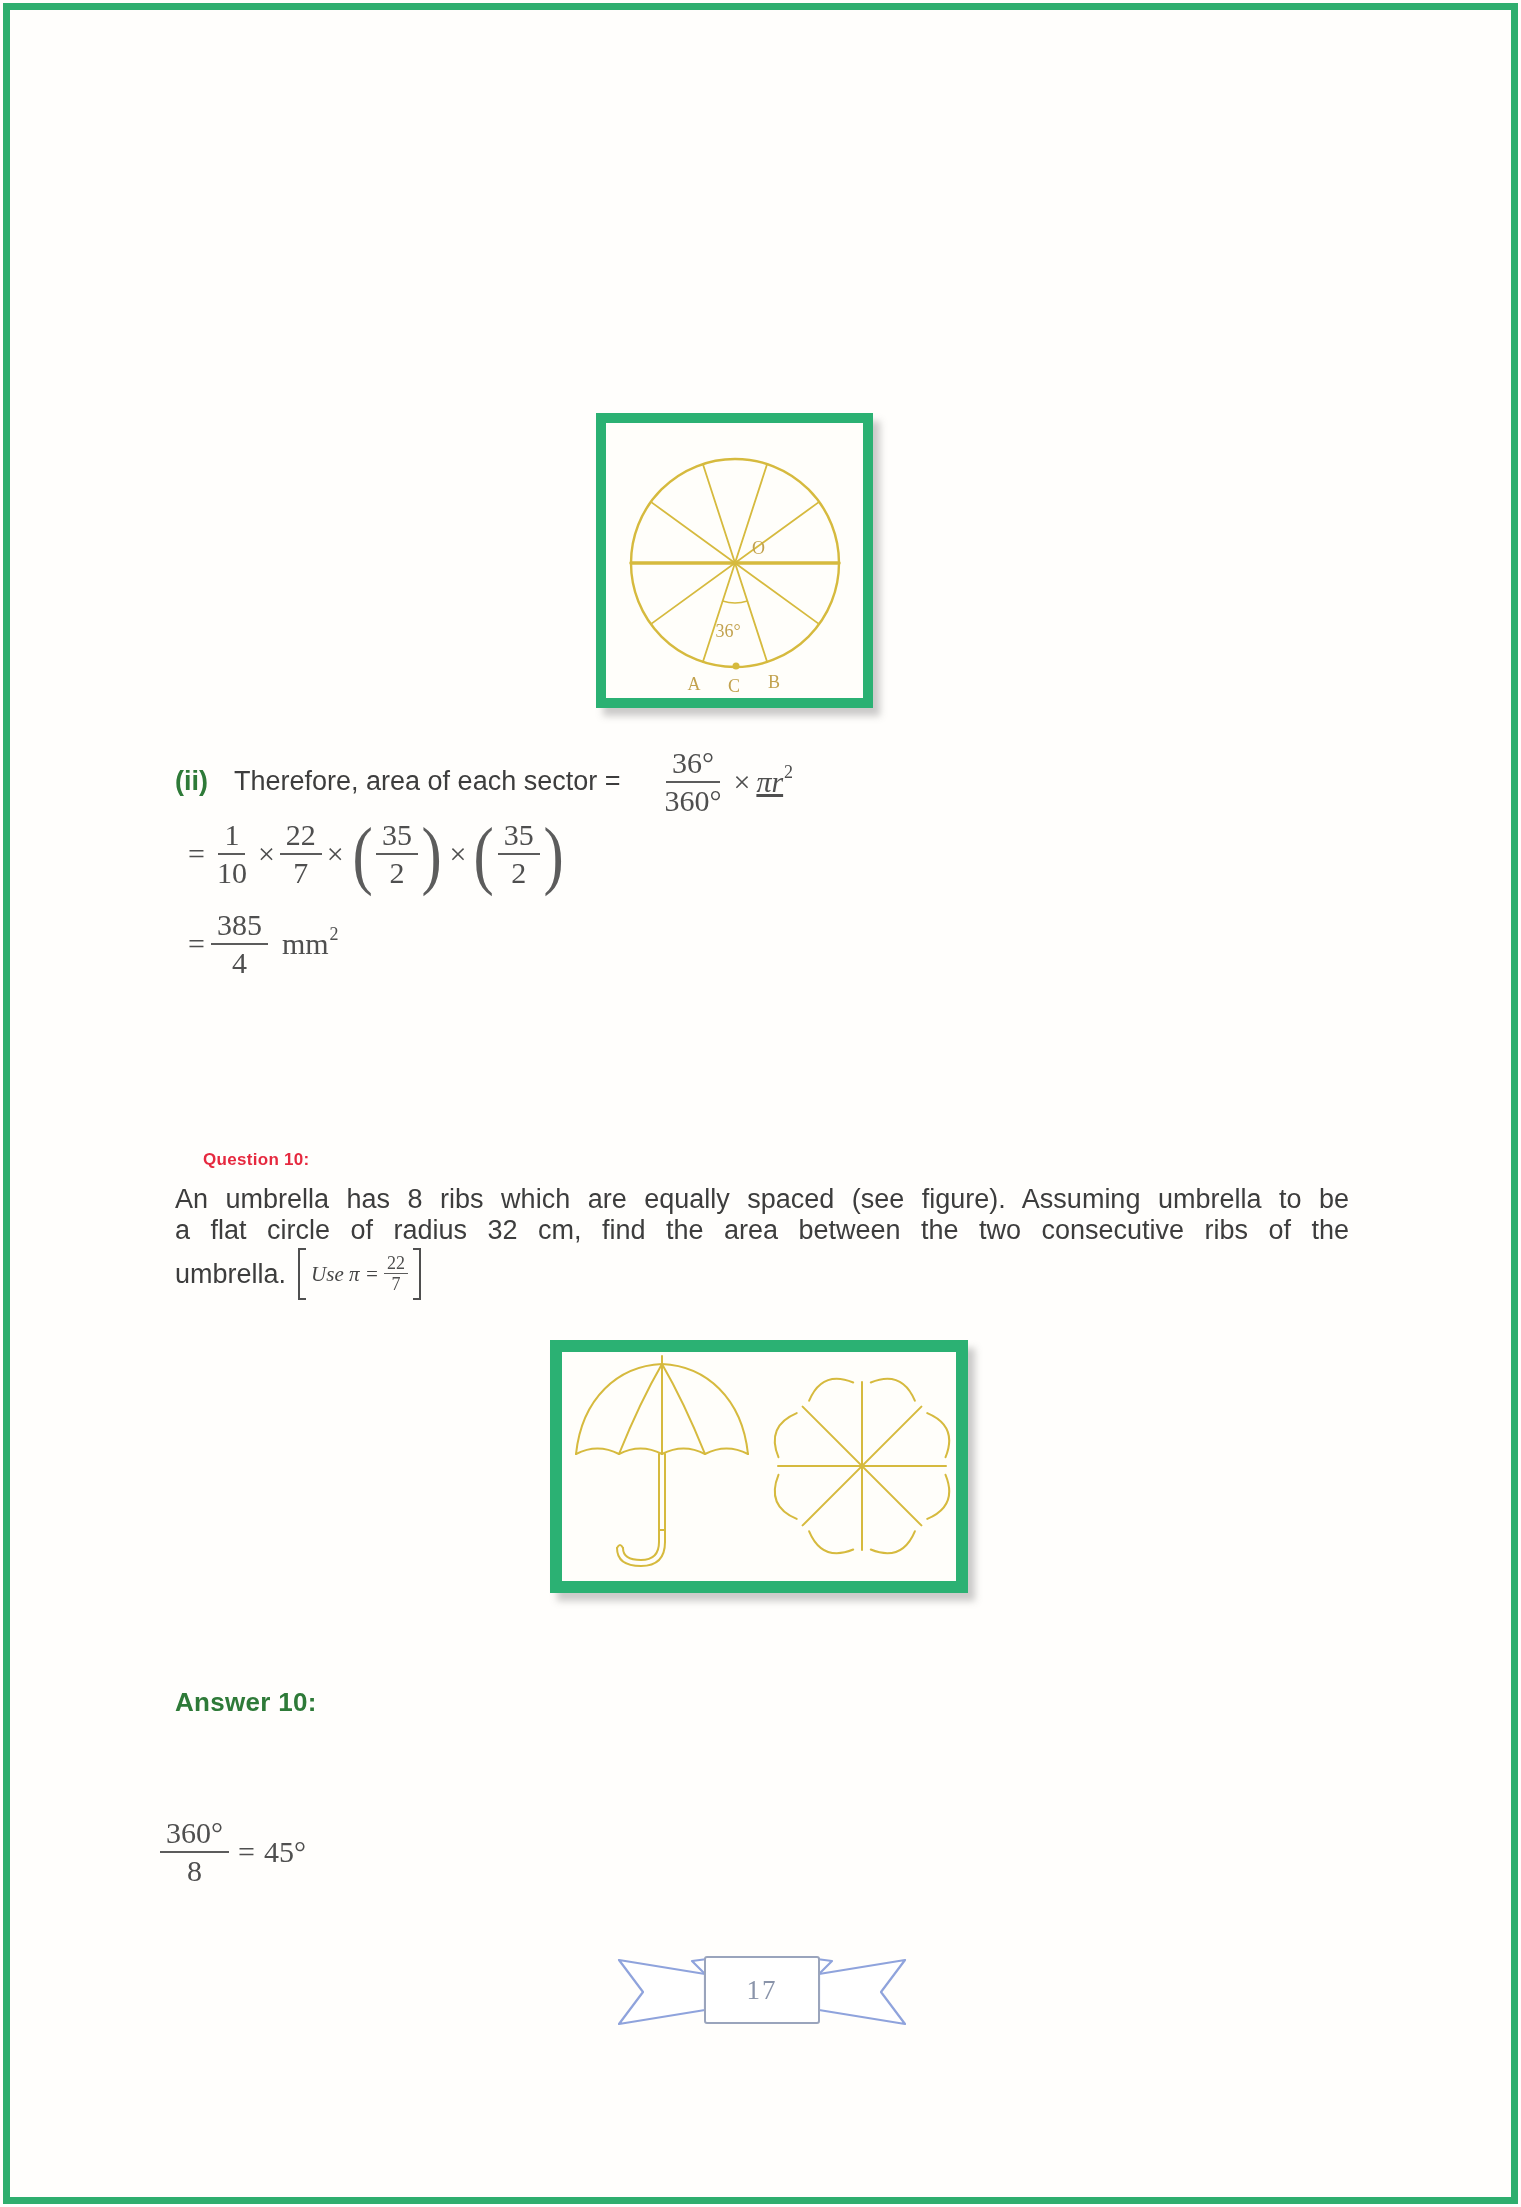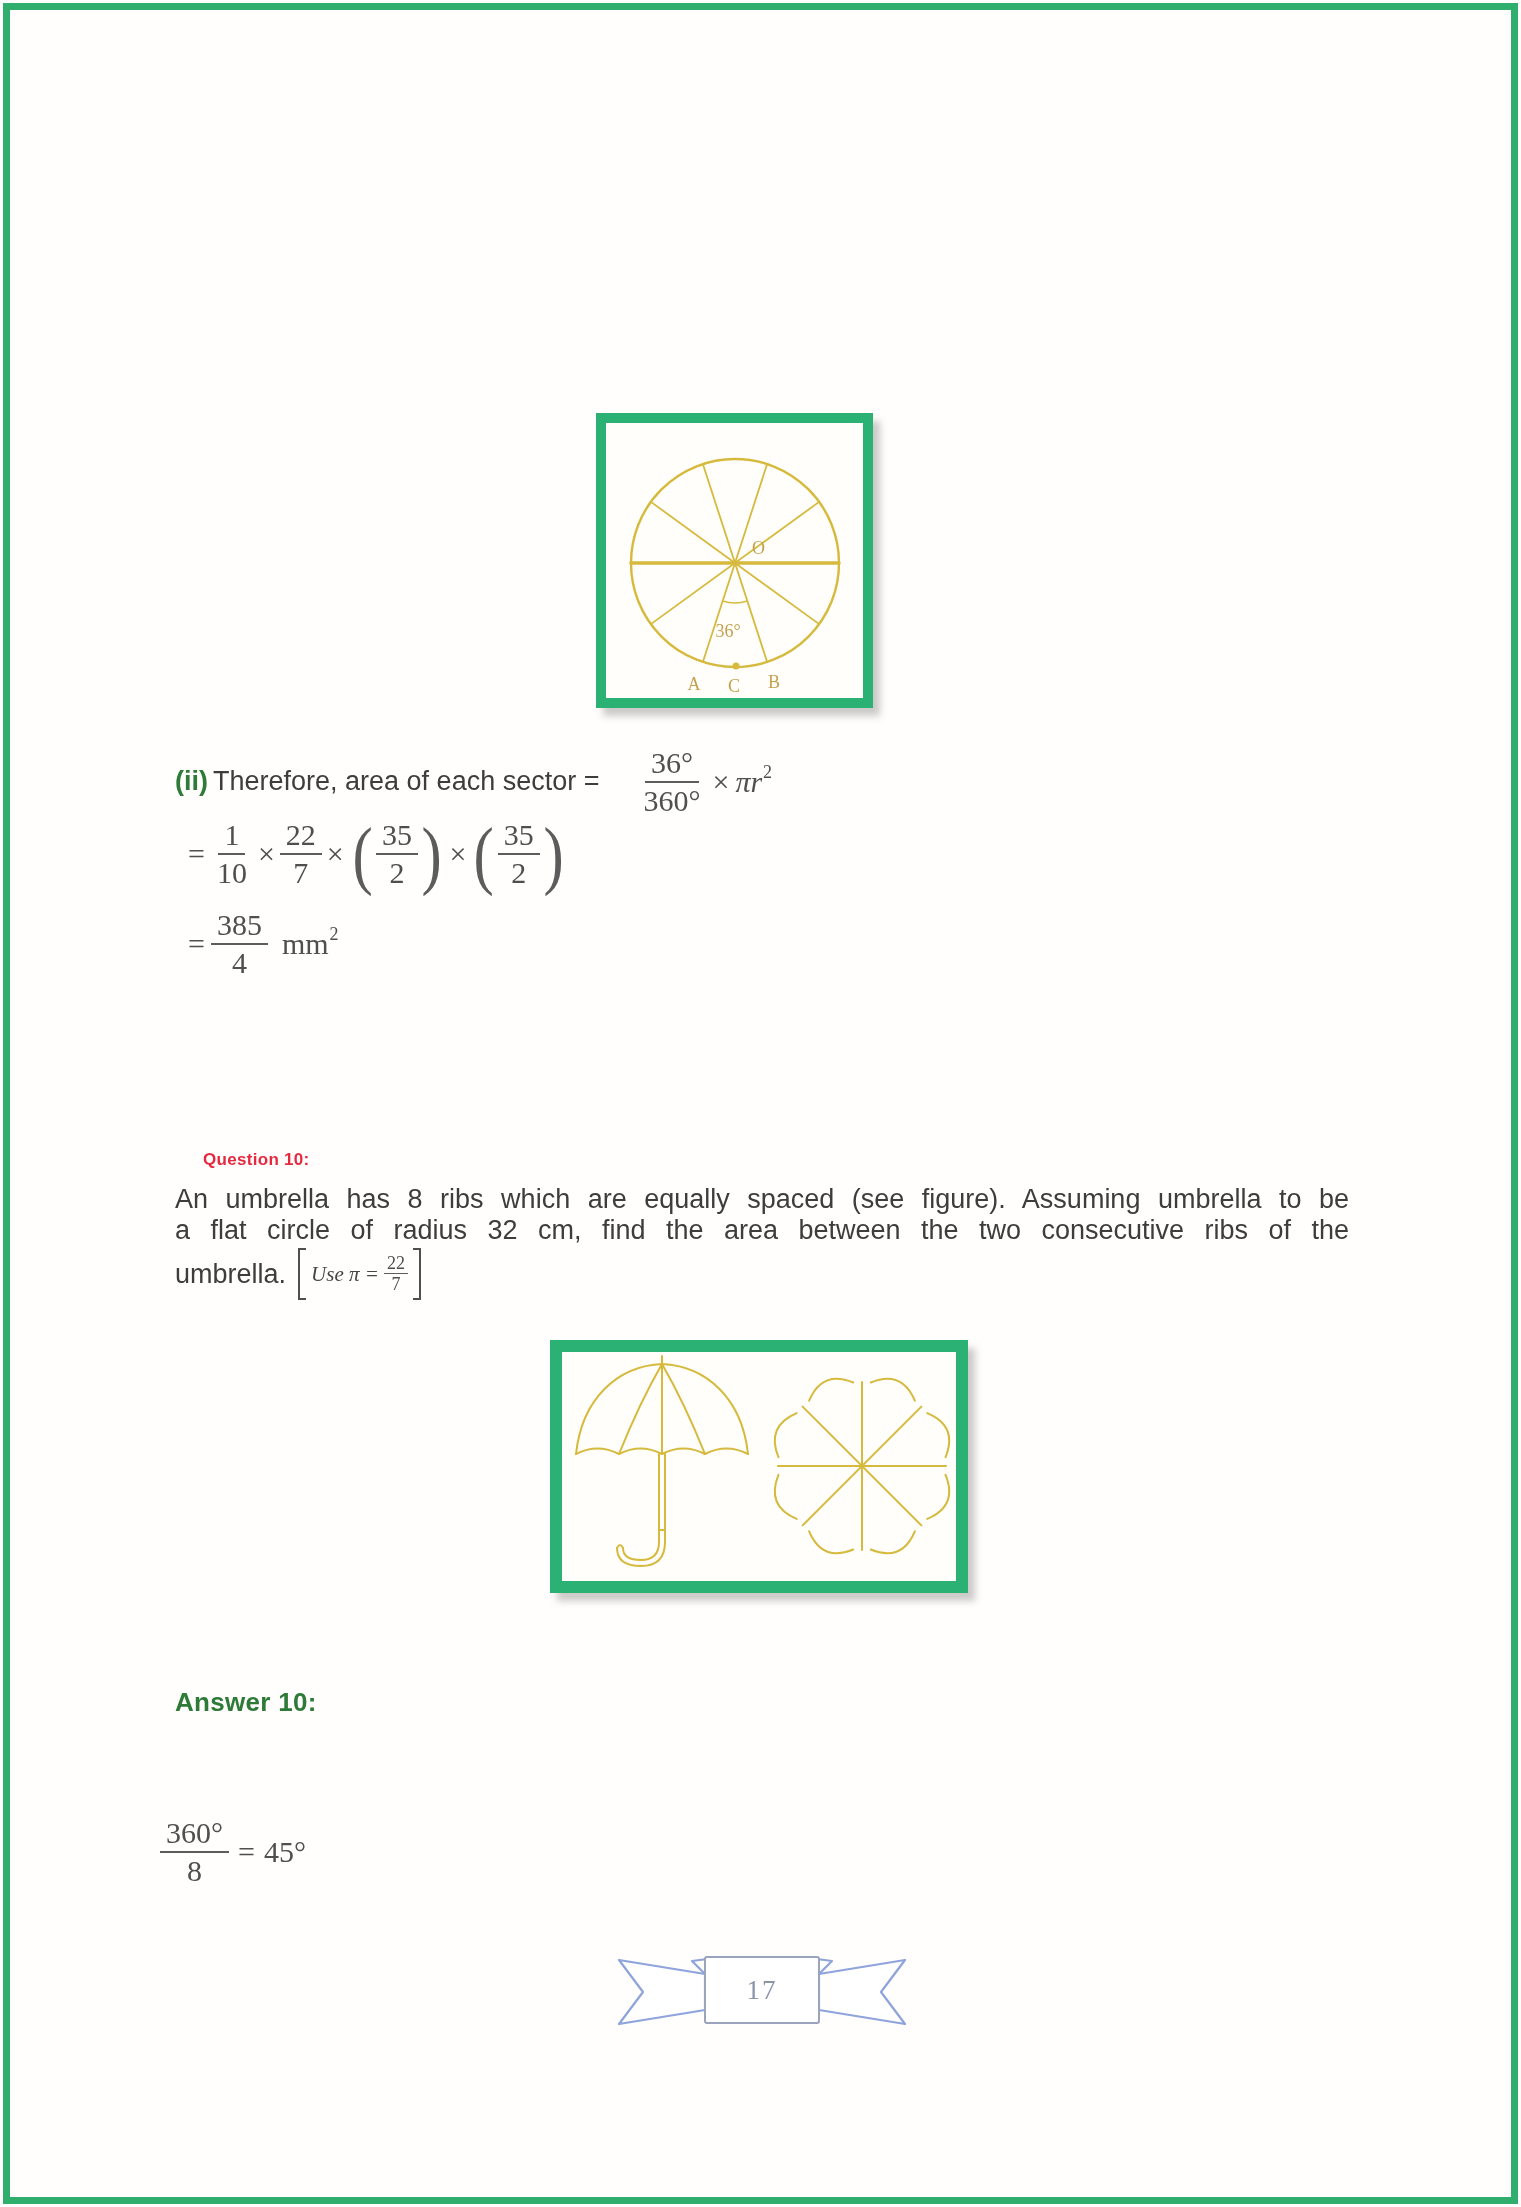--- a/index.html
+++ b/index.html
@@ -75,28 +75,28 @@
       <text x="146" y="131" class="fig-label">O</text>
       <text x="122" y="214" text-anchor="middle" class="fig-label">36°</text>
       <text x="88" y="267" text-anchor="middle" class="fig-label">A</text>
       <text x="128" y="269" text-anchor="middle" class="fig-label">C</text>
       <text x="168" y="265" text-anchor="middle" class="fig-label">B</text>
     </svg>
   </div>
 
   <div class="abs row" style="left:175px;top:746px;">
     <span class="body-text green-marker">(ii)</span>
-    <span class="body-text" style="margin-left:5px;text-align:right;">Therefore, area of each sector =</span>
+    <span class="body-text" style="margin-left:26px;text-align:right;">Therefore, area of each sector =</span>
     <span class="math row" style="margin-left:38px;">
       <span class="frac">
         <span class="num">36°</span>
         <span class="den">360°</span>
       </span>
       <span style="margin-left:6px;">×</span>
-      <span class="mi" style="margin-left:6px;">πr</span>
+      <span class="mi" style="margin-left:6px;text-decoration:underline;">πr</span>
       <span class="exp">2</span>
     </span>
   </div>
 
   <div class="abs row math" style="left:188px;top:818px;">
     <span>=</span>
     <span class="frac" style="margin-left:6px;">
       <span class="num">1</span>
       <span class="den">10</span>
     </span>

